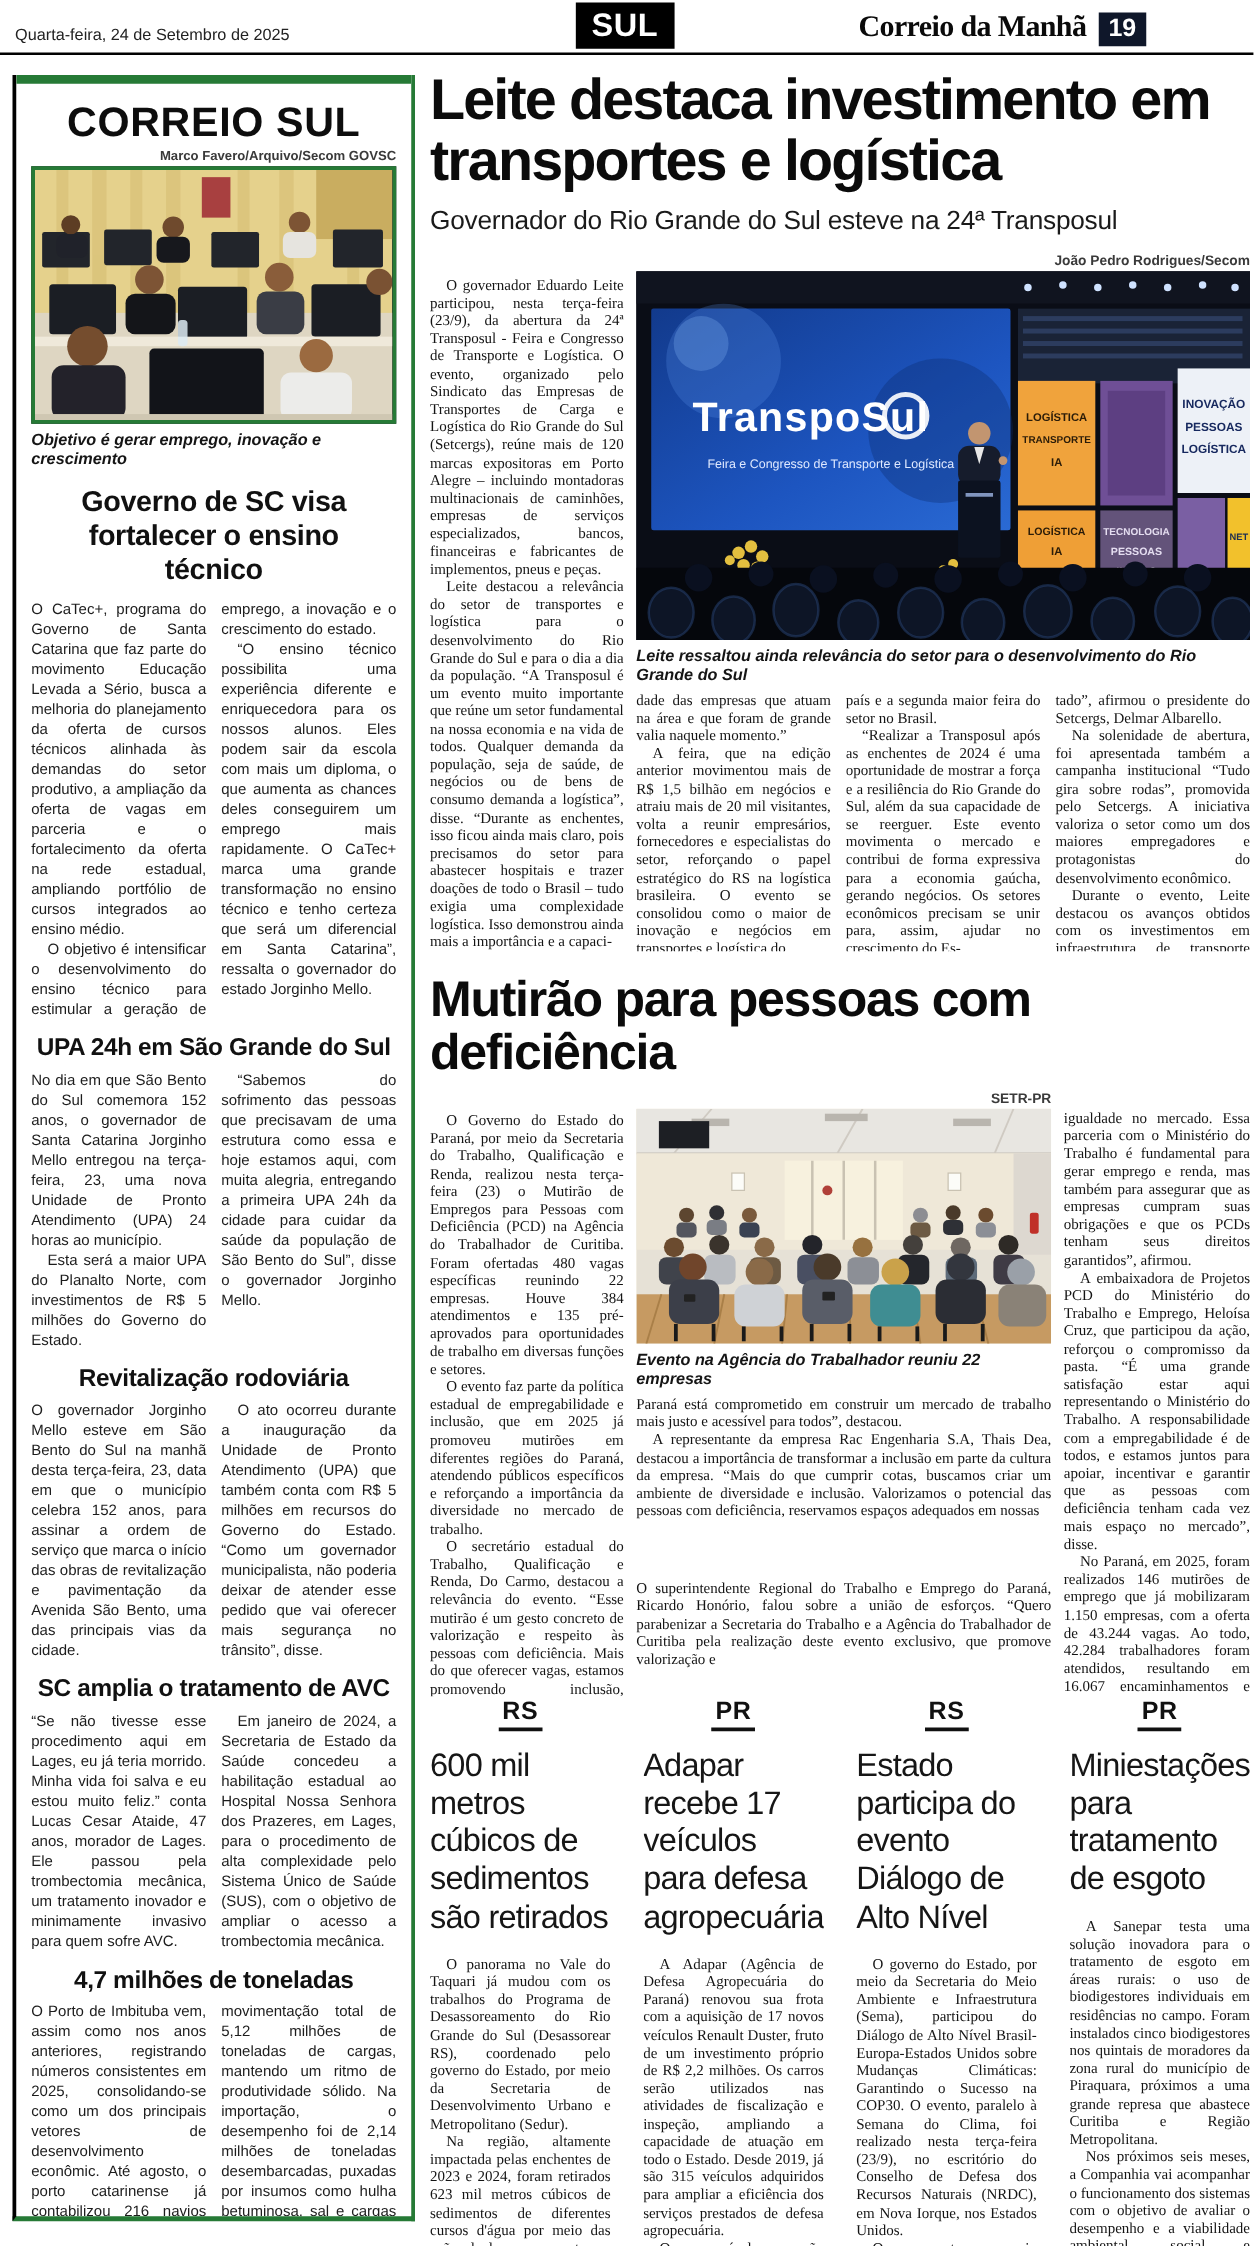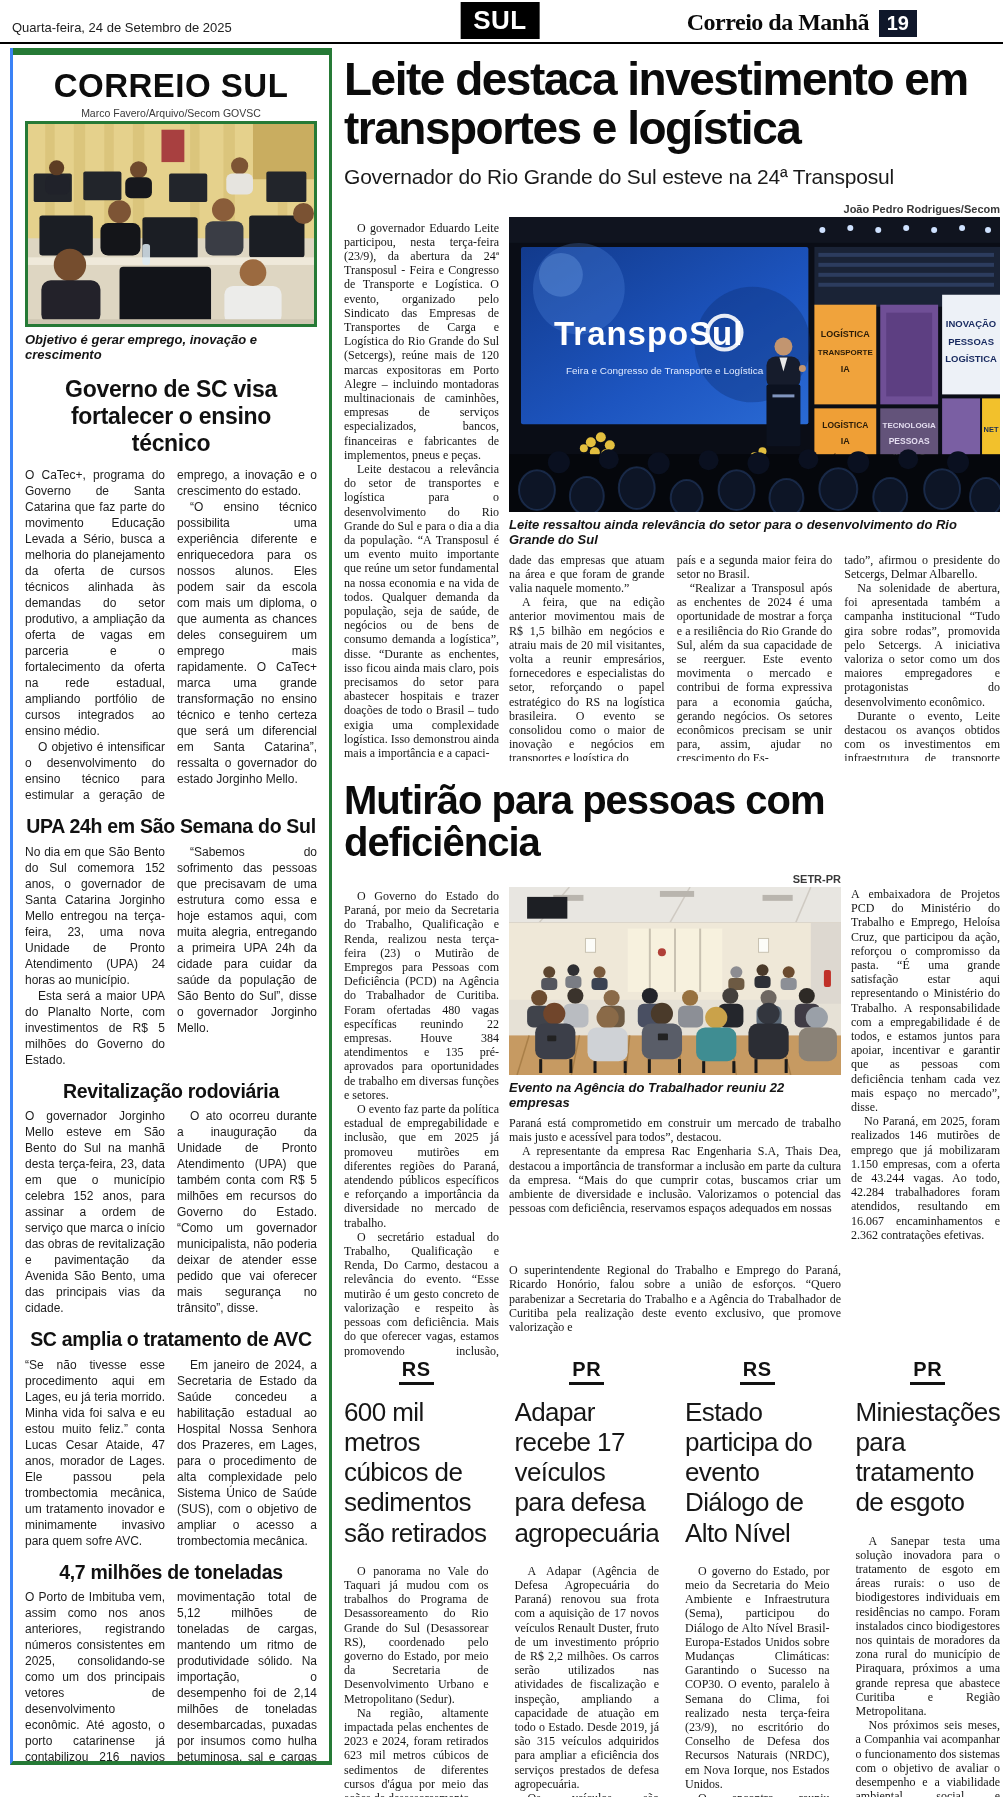--- a/index.html
+++ b/index.html
@@ -8,27 +8,27 @@
   
   .hdr{position:absolute;left:0;top:0;width:1003px;height:42px;border-bottom:2px solid #000;}
   .hdr-date{position:absolute;left:12px;bottom:7px;font-size:13px;color:#222;text-align:center;}
   .badge-sul{position:absolute;left:50%;transform:translateX(-52%);bottom:3px;background:#000;color:#fff;
              font-weight:700;font-size:26px;padding:3px 13px;letter-spacing:.5px;}
   .brand{position:absolute;right:134px;bottom:6px;font-family:"Liberation Serif",serif;font-weight:700;
          font-size:24px;letter-spacing:-.5px;color:#0a0a0a;}
   .badge-page{position:absolute;right:86px;bottom:5px;background:#0f172a;color:#fff;font-weight:700;
               font-size:20px;padding:2px 8px;}
   
-  .leftbox{position:absolute;left:10px;top:48px;width:322px;height:1717px;box-sizing:border-box;
-           border-left:3px solid #3b82f6;border-right:3px solid #267a36;border-bottom:4px solid #267a36;
+  .leftbox{position:absolute;left:10px;top:60px;width:322px;height:1717px;box-sizing:border-box;
+           border-left:3px solid #000000;border-right:3px solid #267a36;border-bottom:4px solid #267a36;
            overflow:hidden;}
   .greenbar{height:7px;background:#267a36;}
   .lb-inner{padding:4px 12px 0 12px;}
   .lb-title{font-size:33px;font-weight:800;text-align:center;letter-spacing:.5px;margin:8px 0 2px;color:#0d0d0d;}
-  .credit{font-size:10.5px;font-weight:400;color:#3a3a3a;text-align:center;margin:2px 0 2px;}
+  .credit{font-size:10.5px;font-weight:700;color:#3a3a3a;text-align:right;margin:2px 0 2px;}
   .lb-photo{border:3px solid #267a36;height:200px;overflow:hidden;}
   .caption{font-size:13px;font-weight:700;font-style:italic;color:#151515;margin:5px 0 2px;}
   .lb-head{font-size:23px;font-weight:600;line-height:1.18;text-align:center;letter-spacing:-.3px;margin:14px 4px 10px;}
   .lb-sub{font-size:19.5px;font-weight:700;line-height:1.1;text-align:center;letter-spacing:-.3px;margin:13px 0 6px;}
   .lb-body{column-count:2;column-gap:12px;}
   .lb-body p{margin:0;font-size:12px;line-height:16px;text-align:justify;text-indent:13px;color:#1c1c1c;}
   .lb-body p:first-child{text-indent:0;}
   
   .main{position:absolute;left:344px;top:55px;width:656px;height:1742px;}
   .block{position:absolute;left:0;width:656px;overflow:hidden;}
@@ -129,21 +129,21 @@
       </div>
       <div class="caption">Objetivo é gerar emprego, inovação e crescimento</div>
 
       <div class="lb-head">Governo de SC visa fortalecer o ensino técnico</div>
       <div class="lb-body">
           <p>O CaTec+, programa do Governo de Santa Catarina que faz parte do movimento Educação Levada a Sério, busca a melhoria do planejamento da oferta de cursos técnicos alinhada às demandas do setor produtivo, a ampliação da oferta de vagas em parceria e o fortalecimento da oferta na rede estadual, ampliando portfólio de cursos integrados ao ensino médio.</p>
           <p>O objetivo é intensificar o desenvolvimento do ensino técnico para estimular a geração de emprego, a inovação e o crescimento do estado.</p>
           <p>“O ensino técnico possibilita uma experiência diferente e enriquecedora para os nossos alunos. Eles podem sair da escola com mais um diploma, o que aumenta as chances deles conseguirem um emprego mais rapidamente. O CaTec+ marca uma grande transformação no ensino técnico e tenho certeza que será um diferencial em Santa Catarina”, ressalta o governador do estado Jorginho Mello.</p>
         </div>
 
-      <div class="lb-sub">UPA 24h em São Semana do Sul</div>
+      <div class="lb-sub">UPA 24h em São Grande do Sul</div>
       <div class="lb-body">
           <p>No dia em que São Bento do Sul comemora 152 anos, o governador de Santa Catarina Jorginho Mello entregou na terça-feira, 23, uma nova Unidade de Pronto Atendimento (UPA) 24 horas ao município.</p>
           <p>Esta será a maior UPA do Planalto Norte, com investimentos de R$ 5 milhões do Governo do Estado.</p>
           <p>“Sabemos do sofrimento das pessoas que precisavam de uma estrutura como essa e hoje estamos aqui, com muita alegria, entregando a primeira UPA 24h da cidade para cuidar da saúde da população de São Bento do Sul”, disse o governador Jorginho Mello.</p>
         </div>
 
       <div class="lb-sub">Revitalização rodoviária</div>
       <div class="lb-body">
           <p>O governador Jorginho Mello esteve em São Bento do Sul na manhã desta terça-feira, 23, data em que o município celebra 152 anos, para assinar a ordem de serviço que marca o início das obras de revitalização e pavimentação da Avenida São Bento, uma das principais vias da cidade.</p>
           <p>O ato ocorreu durante a inauguração da Unidade de Pronto Atendimento (UPA) que também conta com R$ 5 milhões em recursos do Governo do Estado. “Como um governador municipalista, não poderia deixar de atender esse pedido que vai oferecer mais segurança no trânsito”, disse.</p>
@@ -420,20 +420,21 @@
             <div class="serif cont">
                 <p>Paraná está comprometido em construir um mercado de trabalho mais justo e acessível para todos”, destacou.</p>
                 <p>A representante da empresa Rac Engenharia S.A, Thais Dea, destacou a importância de transformar a inclusão em parte da cultura da empresa. “Mais do que cumprir cotas, buscamos criar um ambiente de diversidade e inclusão. Valorizamos o potencial das pessoas com deficiência, reservamos espaços adequados em nossas</p>
               </div>
             <div class="serif cont">
                 <p>O superintendente Regional do Trabalho e Emprego do Paraná, Ricardo Honório, falou sobre a união de esforços. “Quero parabenizar a Secretaria do Trabalho e a Agência do Trabalhador de Curitiba pela realização deste evento exclusivo, que promove valorização e</p>
               </div>
           </div>
         </div>
         <div class="serif cont" style="padding-top:14px;">
+            <p>igualdade no mercado. Essa parceria com o Ministério do Trabalho é fundamental para gerar emprego e renda, mas também para assegurar que as empresas cumpram suas obrigações e que os PCDs tenham seus direitos garantidos”, afirmou.</p>
             <p>A embaixadora de Projetos PCD do Ministério do Trabalho e Emprego, Heloísa Cruz, que participou da ação, reforçou o compromisso da pasta. “É uma grande satisfação estar aqui representando o Ministério do Trabalho. A responsabilidade com a empregabilidade é de todos, e estamos juntos para apoiar, incentivar e garantir que as pessoas com deficiência tenham cada vez mais espaço no mercado”, disse.</p>
             <p>No Paraná, em 2025, foram realizados 146 mutirões de emprego que já mobilizaram 1.150 empresas, com a oferta de 43.244 vagas. Ao todo, 42.284 trabalhadores foram atendidos, resultando em 16.067 encaminhamentos e 2.362 contratações efetivas.</p>
           </div>
       </div>
     </div>
 
     <div class="block briefs" style="top:1303px;height:439px;">
       <div class="brief">
         <div class="kicker"><span>RS</span></div>
         <div class="btitle">600 mil metros cúbicos de sedimentos são retirados</div>

